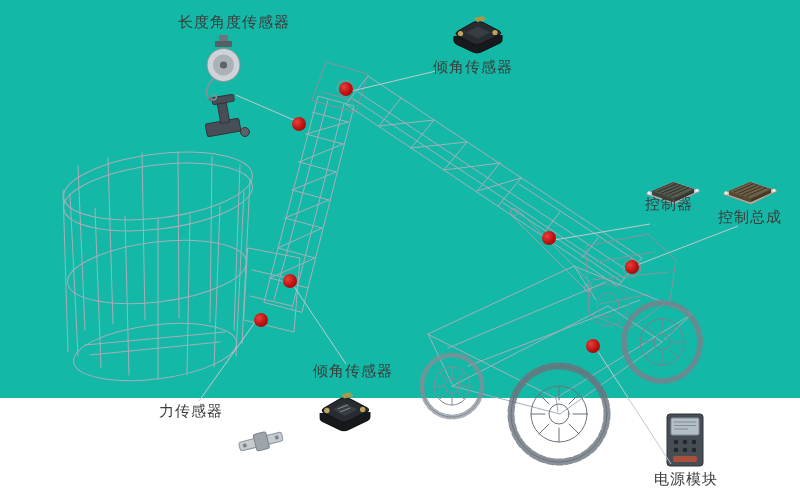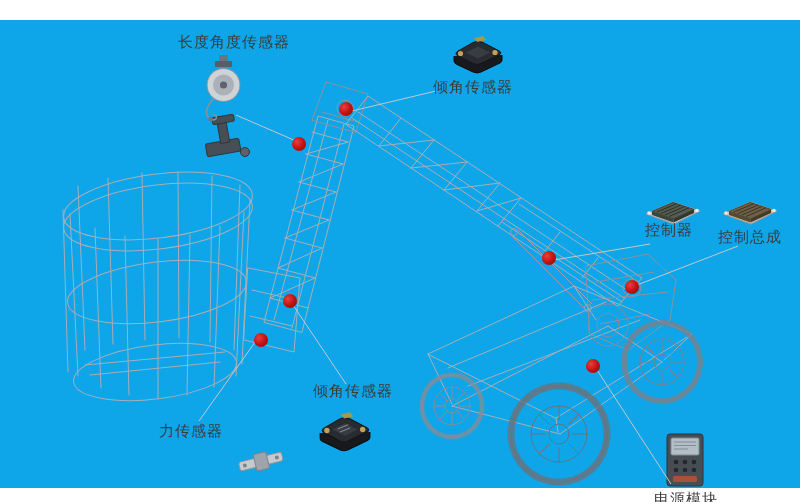--- a/index.html
+++ b/index.html
@@ -1,18 +1,18 @@
 <!DOCTYPE html>
 <html><head>
 <meta charset="utf-8">
 <style>
   * { margin: 0; padding: 0; box-sizing: border-box; }
   html, body { width: 800px; height: 502px; background: #ffffff; overflow: hidden; }
   body { font-family: "DejaVu Sans", "Liberation Sans", sans-serif; }
-  .stage { position: relative; width: 800px; height: 468px; background: #0ea5e9; margin-top: 20px; }
+  .stage { position: relative; width: 800px; height: 398px; background: #14b8a6; }
   .machine, .overlay { position: absolute; left: 0; top: 0; }
   .overlay { pointer-events: none; }
   .label {
     position: absolute;
     transform: translateX(-50%);
     font-size: 15px;
     color: #3b3b3b;
     letter-spacing: 1px;
     white-space: nowrap;
   }
@@ -211,19 +211,19 @@
       <circle cx="346" cy="89" r="7" fill="url(#dotGrad)"></circle>
       <circle cx="549" cy="238" r="7" fill="url(#dotGrad)"></circle>
       <circle cx="632" cy="267" r="7" fill="url(#dotGrad)"></circle>
       <circle cx="290" cy="281" r="7" fill="url(#dotGrad)"></circle>
       <circle cx="261" cy="320" r="7" fill="url(#dotGrad)"></circle>
       <circle cx="593" cy="346" r="7" fill="url(#dotGrad)"></circle>
     </svg>
 
   <div class="label" style="left:234px; top:13px">长度角度传感器</div>
   <div class="label" style="left:473px; top:58px">倾角传感器</div>
-  <div class="label" style="left:669px; top:201px">控制器</div>
+  <div class="label" style="left:669px; top:195px">控制器</div>
   <div class="label" style="left:750px; top:208px">控制总成</div>
   <div class="label" style="left:353px; top:362px">倾角传感器</div>
   <div class="label" style="left:191px; top:402px">力传感器</div>
   <div class="label" style="left:686px; top:470px">电源模块</div>
 
 </div>
 
 </body></html>

